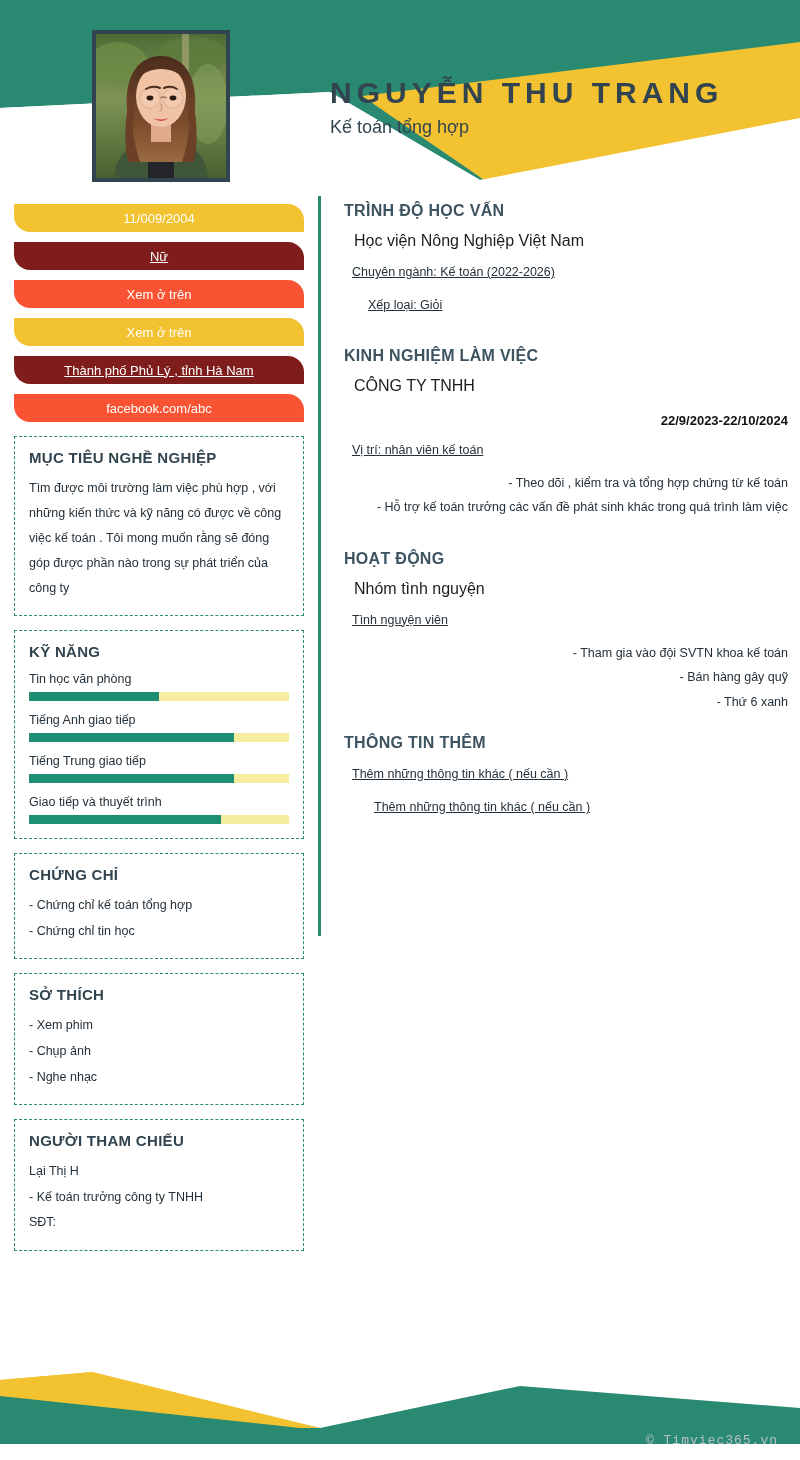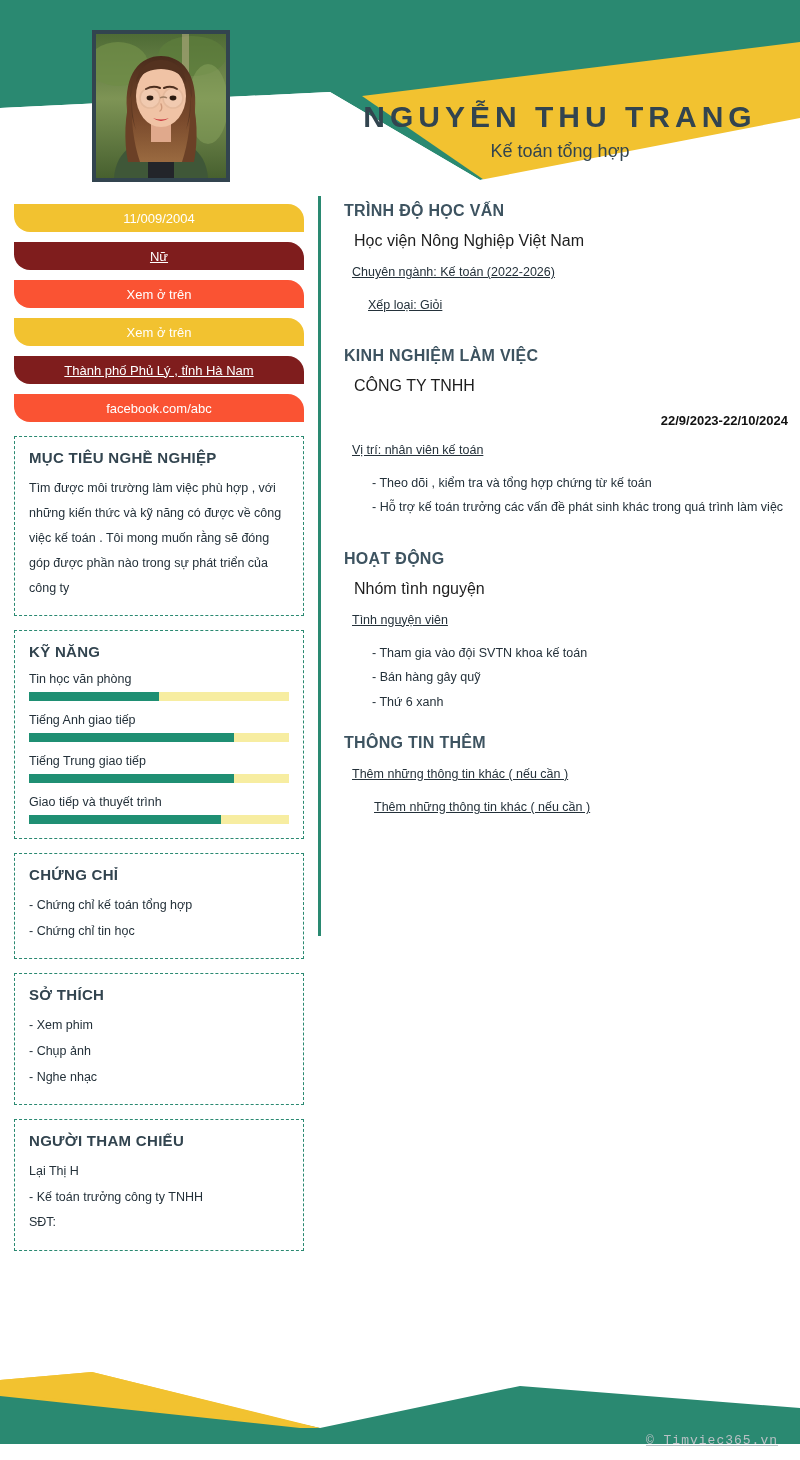--- a/index.html
+++ b/index.html
@@ -24,22 +24,21 @@
     width:138px;height:152px;
     border:4px solid #32444f;
     box-sizing:border-box;
     overflow:hidden;
     background:#6f7f63;
   }
   .photo-frame svg{display:block;width:100%;height:100%;}
 
   
   .name-block{
-    position:absolute;left:330px;top:100px;width:460px;
-    text-align:center;
+    position:absolute;left:330px;top:76px;width:460px;
   }
   .cv-name{
     font-size:30px;font-weight:bold;letter-spacing:5px;
     color:#32444f;line-height:1.1;white-space:nowrap;
   }
   .cv-role{
     font-size:18px;color:#32444f;margin-top:8px;font-weight:400;
   }
 
   
@@ -98,35 +97,35 @@
   }
   .sec-sub{
     font-size:16px;color:#1d1d1d;margin-top:12px;padding-left:10px;
   }
   .sec-line{
     font-size:12.5px;color:#24313a;margin-top:12px;padding-left:8px;line-height:1.7;text-decoration:underline;
   }
   .sec-line.ind{padding-left:30px;}
   .sec-line.ind2{padding-left:24px;}
   .bullet{
-    font-size:12.5px;color:#24313a;line-height:1.95;padding-left:28px;
+    font-size:12.5px;color:#24313a;line-height:1.95;padding-left:28px;text-align:right;
   }
   .daterange{
     font-size:13px;font-weight:bold;color:#111111;
     text-align:right;margin-top:18px;
   }
   .gap-lg{height:30px;}
   .gap-md{height:20px;}
   .gap-sm{height:10px;}
 
   
   .watermark{
     position:absolute;right:22px;bottom:12px;
     font-family:"Liberation Mono","DejaVu Sans Mono",monospace;
-    font-size:13px;color:#b8c0c4;letter-spacing:1px;text-decoration:underline;
+    font-size:13px;color:#b8c0c4;letter-spacing:1px;
   }
 </style>
 </head>
 <body>
 
 <div id="cv">
 
   <svg class="hdr-layer" viewBox="0 0 800 200" preserveAspectRatio="none">
     <path d="M0,0 L800,0 L800,118 L480,180 L330,92 L0,108 Z" fill="#2a8971"></path>
     <path d="M800,42 L800,130 L490,184 L362,96 Z" fill="#f2c230"></path>

